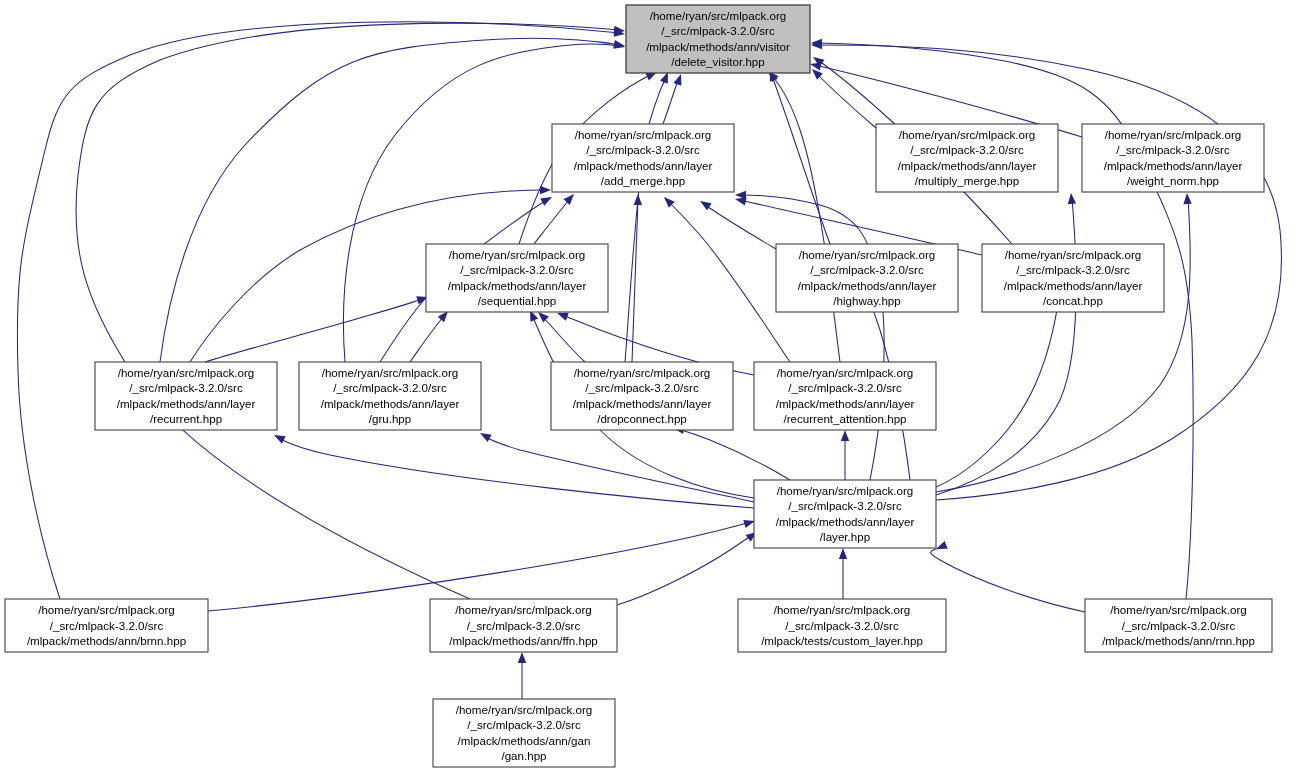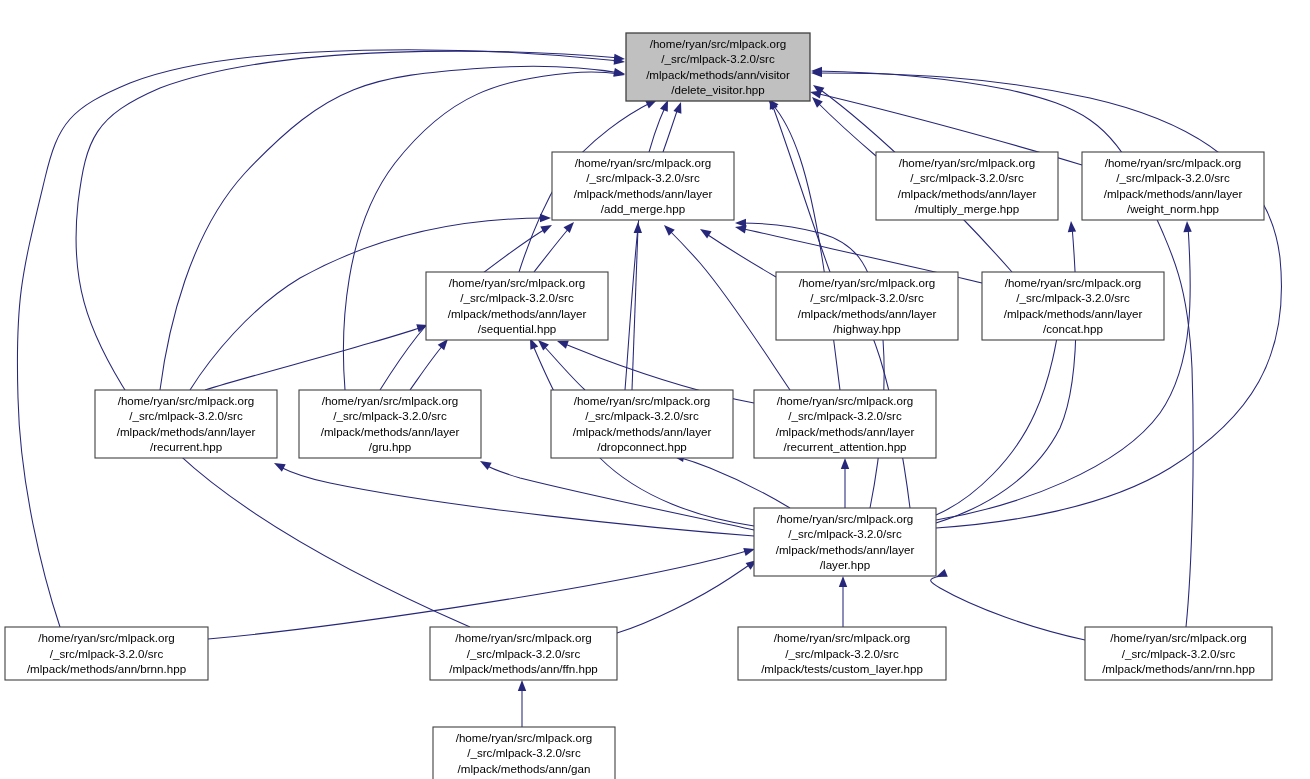--- a/index.html
+++ b/index.html
@@ -10,21 +10,20 @@
   body {
     width: 1310px;
     height: 779px;
     font-family: "Liberation Sans", sans-serif;
     overflow: hidden;
   }
   #graph-root {
     position: relative;
     width: 1310px;
     height: 732px;
-    margin-top: 28px;
   }
   svg#graph-svg {
     position: absolute;
     top: 0;
     left: 0;
     width: 1310px;
     height: 779px;
     display: block;
   }
   .node-rect {

